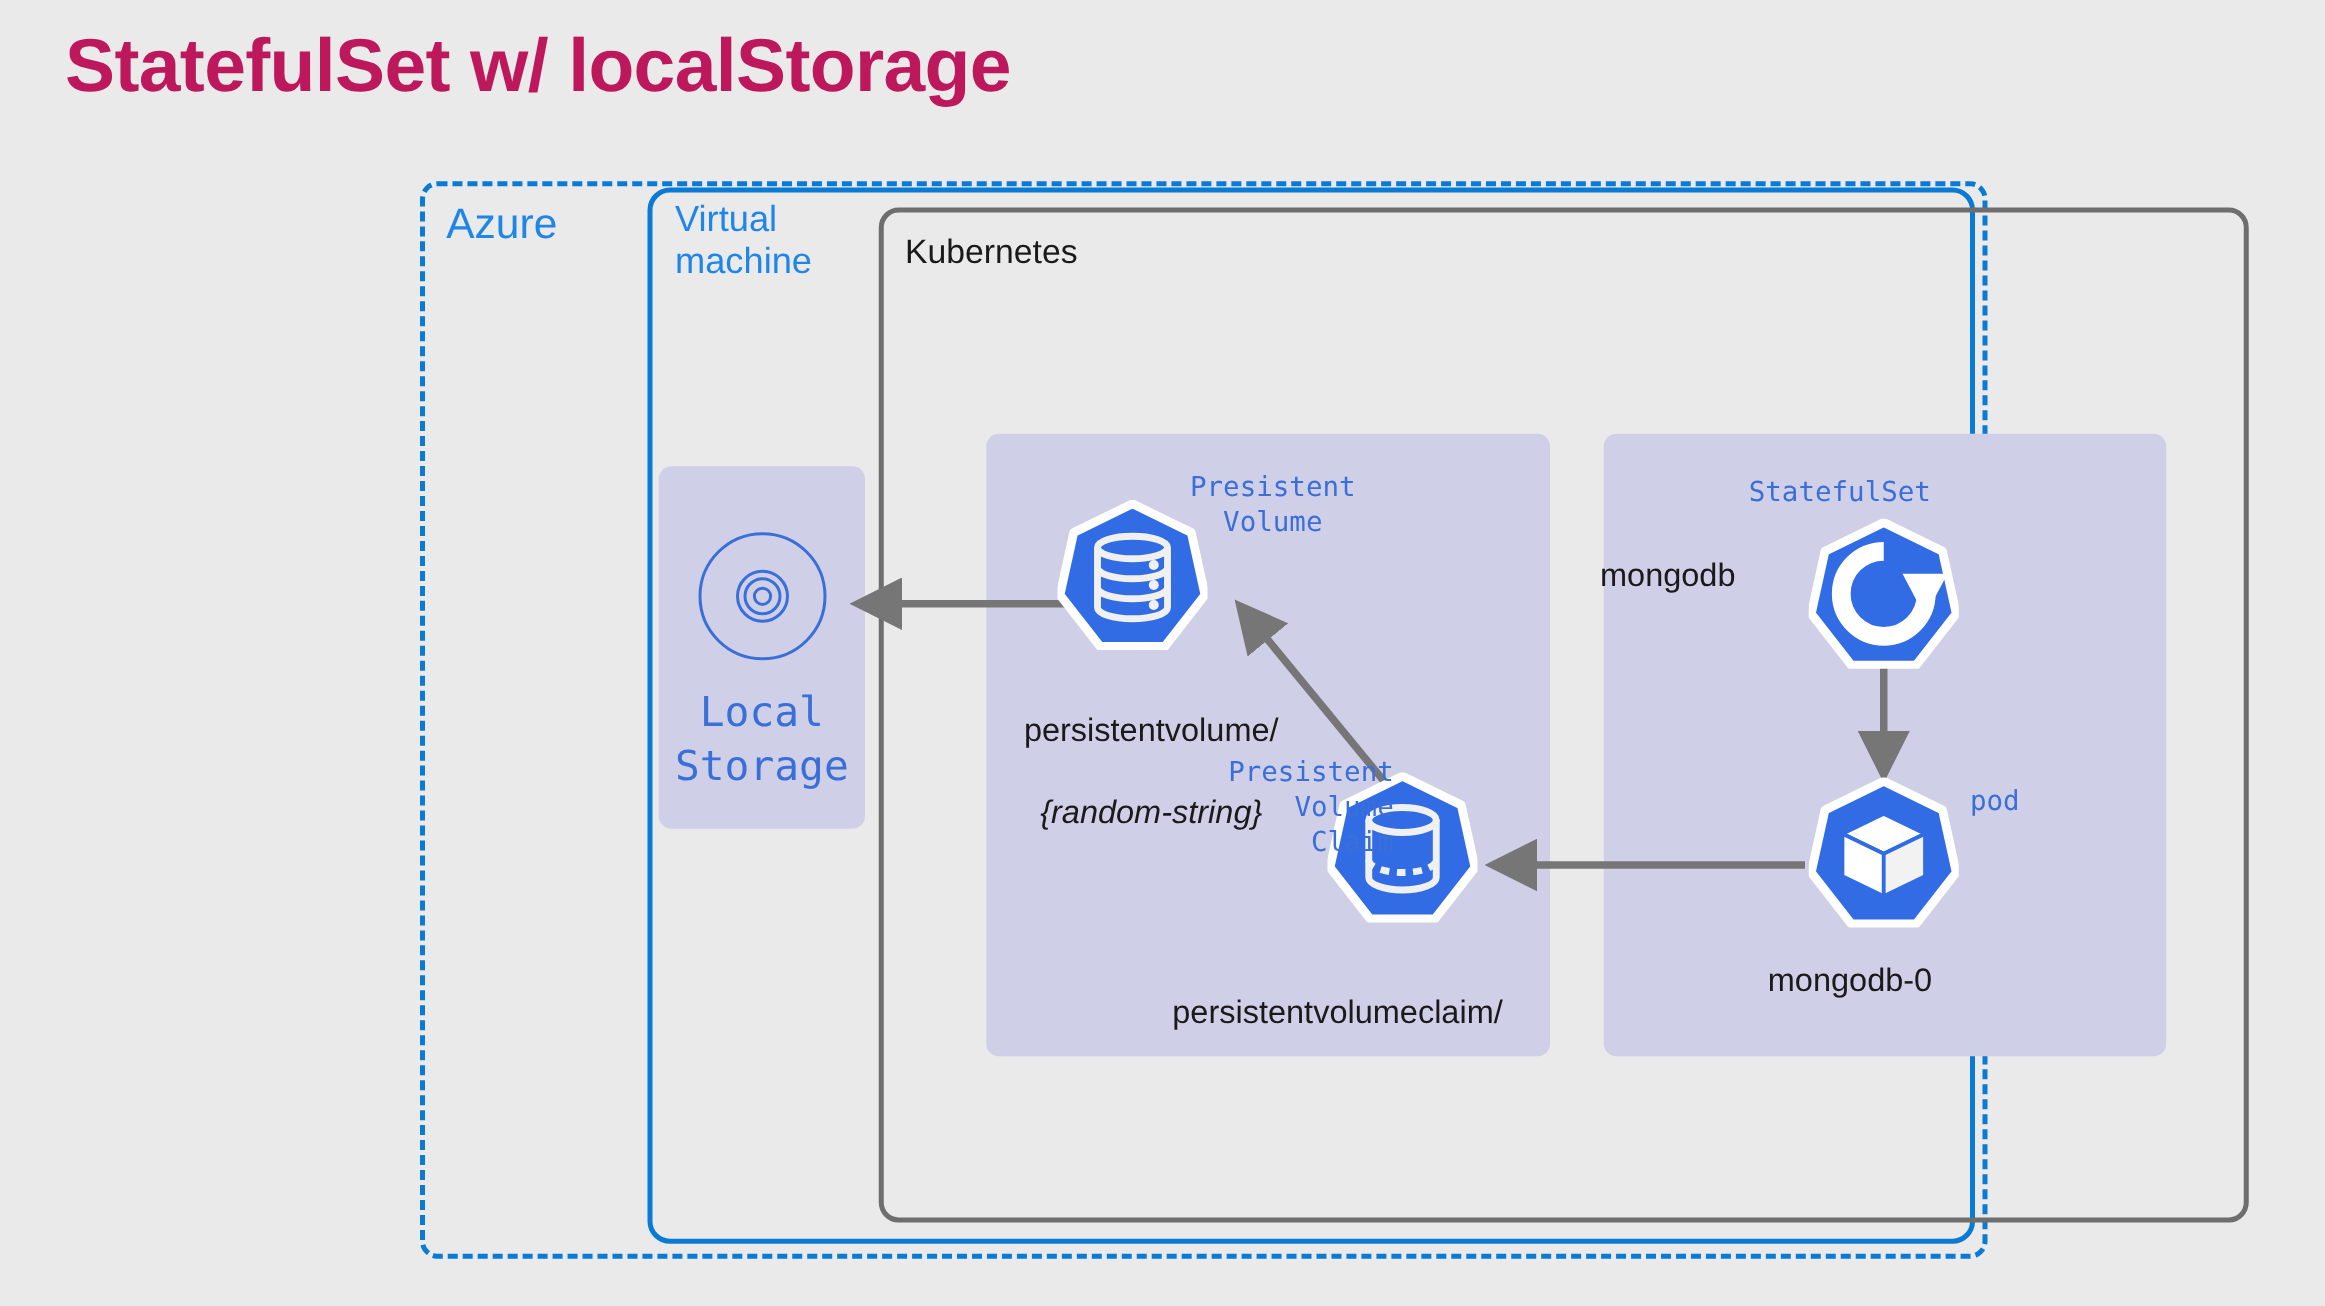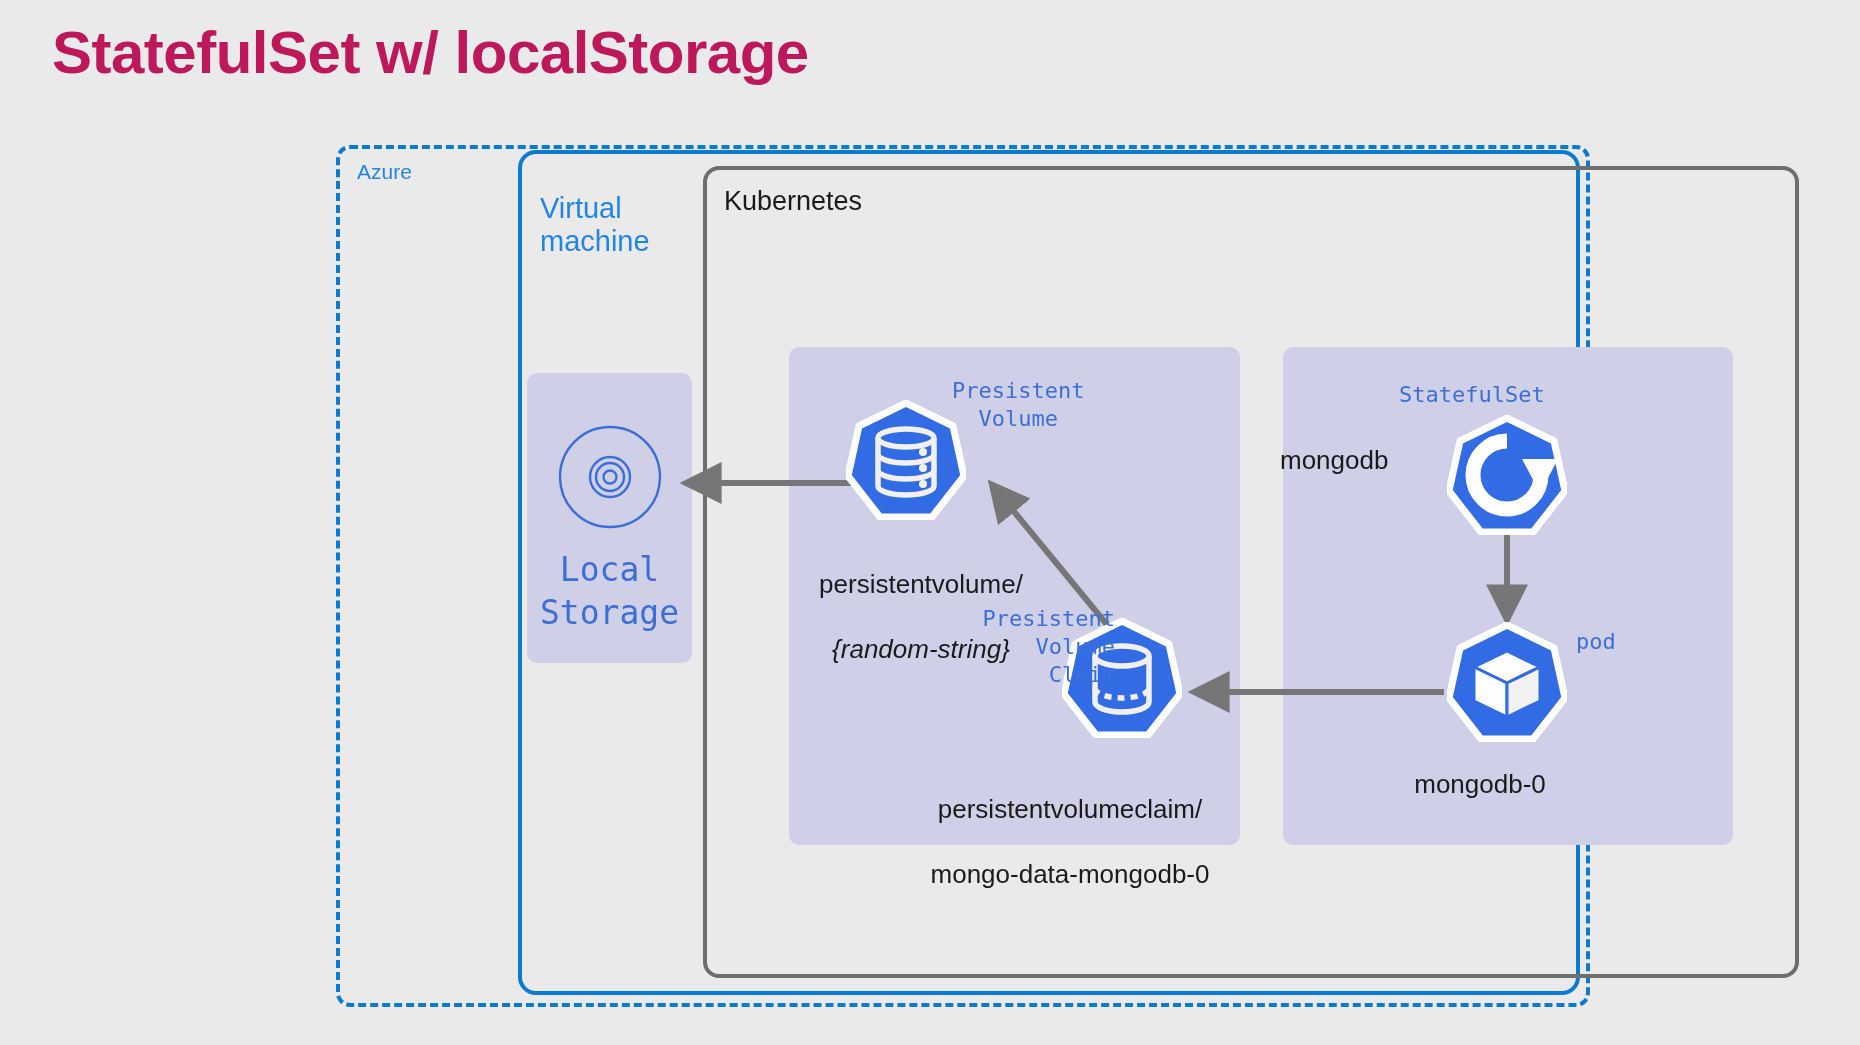--- a/index.html
+++ b/index.html
@@ -35,21 +35,21 @@
     width: 1254px;
     height: 862px;
     border: 4px dashed #0a7bd4;
     border-radius: 14px;
     box-sizing: border-box;
   }
   #azure-label {
     position: absolute;
     left: 357px;
     top: 160px;
-    font-size: 21px;
+    font-size: 34px;
     color: #1f86e8;
     white-space: nowrap;
   }
 
   
   #vm-boundary {
     position: absolute;
     left: 518px;
     top: 150px;
     width: 1062px;
@@ -167,21 +167,21 @@
 </style>
 </head>
 <body>
 
 <div id="page-title">StatefulSet w/ localStorage</div>
 
 <div id="azure-boundary"></div>
 <div id="azure-label">Azure</div>
 
 <div id="vm-boundary"></div>
-<div id="vm-label" style="white-space:pre-line;margin-top:32px;">Virtual
+<div id="vm-label" style="white-space:pre-line;">Virtual
 machine</div>
 
 <div id="k8s-boundary"></div>
 <div id="k8s-label">Kubernetes</div>
 
 <div class="panel" id="panel-local-storage"></div>
 <div class="panel" id="panel-storage-group"></div>
 <div class="panel" id="panel-workload-group"></div>
 
 <svg id="connectors" viewBox="0 0 1860 1045">
@@ -234,21 +234,20 @@
     <ellipse cx="60" cy="38" rx="27" ry="10"></ellipse>
     <path d="M33,38 V84 a27,10 0 0 0 54,0 V38"></path>
   </g>
   <path d="M33,70 a27,10 0 0 0 54,0" fill="none" stroke="#f0f0f0" stroke-width="5.5" stroke-dasharray="7 6"></path>
 </svg>
 <div class="mono-title" id="pvc-title">Presistent
 Volume
 Claim</div>
 <div class="caption" id="pvc-caption">
   <span>persistentvolumeclaim/</span><br>
-  <span>mongo-data-mongodb-0</span>
 </div>
 
 <svg class="node-icon" id="icon-sts" viewBox="0 0 120 120">
   <polygon points="60,3 107,26 118,76 86,117 34,117 2,76 13,26" fill="#326ce5" stroke="#ffffff" stroke-width="7" stroke-linejoin="round"></polygon>
   <path d="M60,26 a34,34 0 1 0 34,34" fill="none" stroke="#ffffff" stroke-width="15" stroke-linecap="butt"></path>
   <polygon points="75,44 111,44 93,78" fill="#ffffff"></polygon>
 </svg>
 <div class="mono-title" id="sts-title">StatefulSet</div>
 <div class="caption" id="sts-name">mongodb</div>
 

